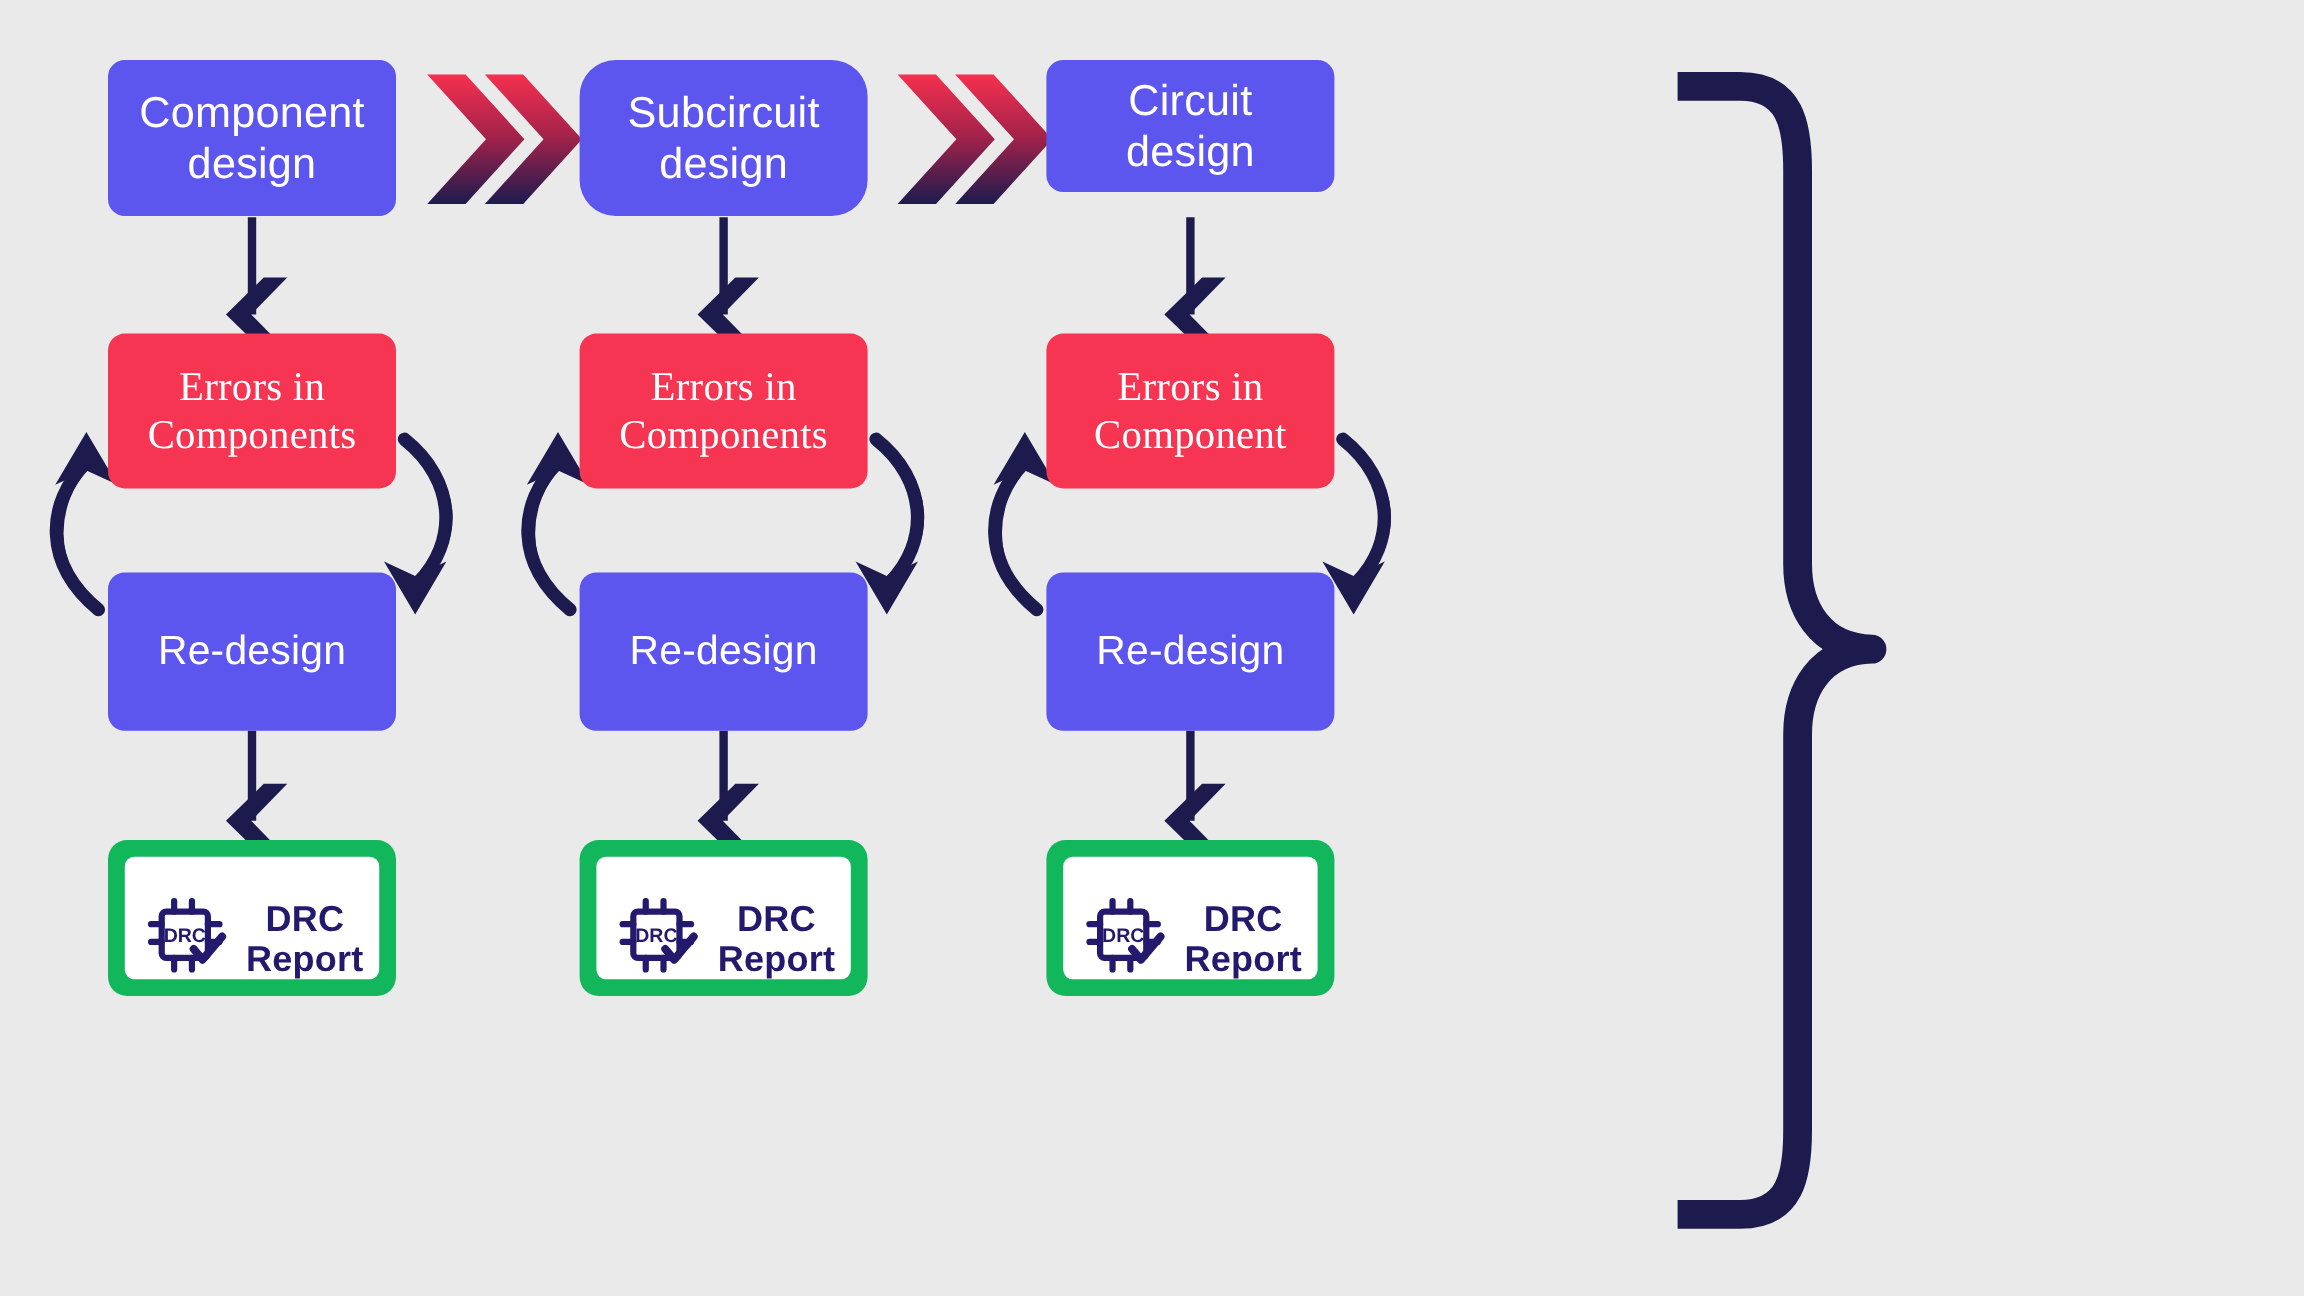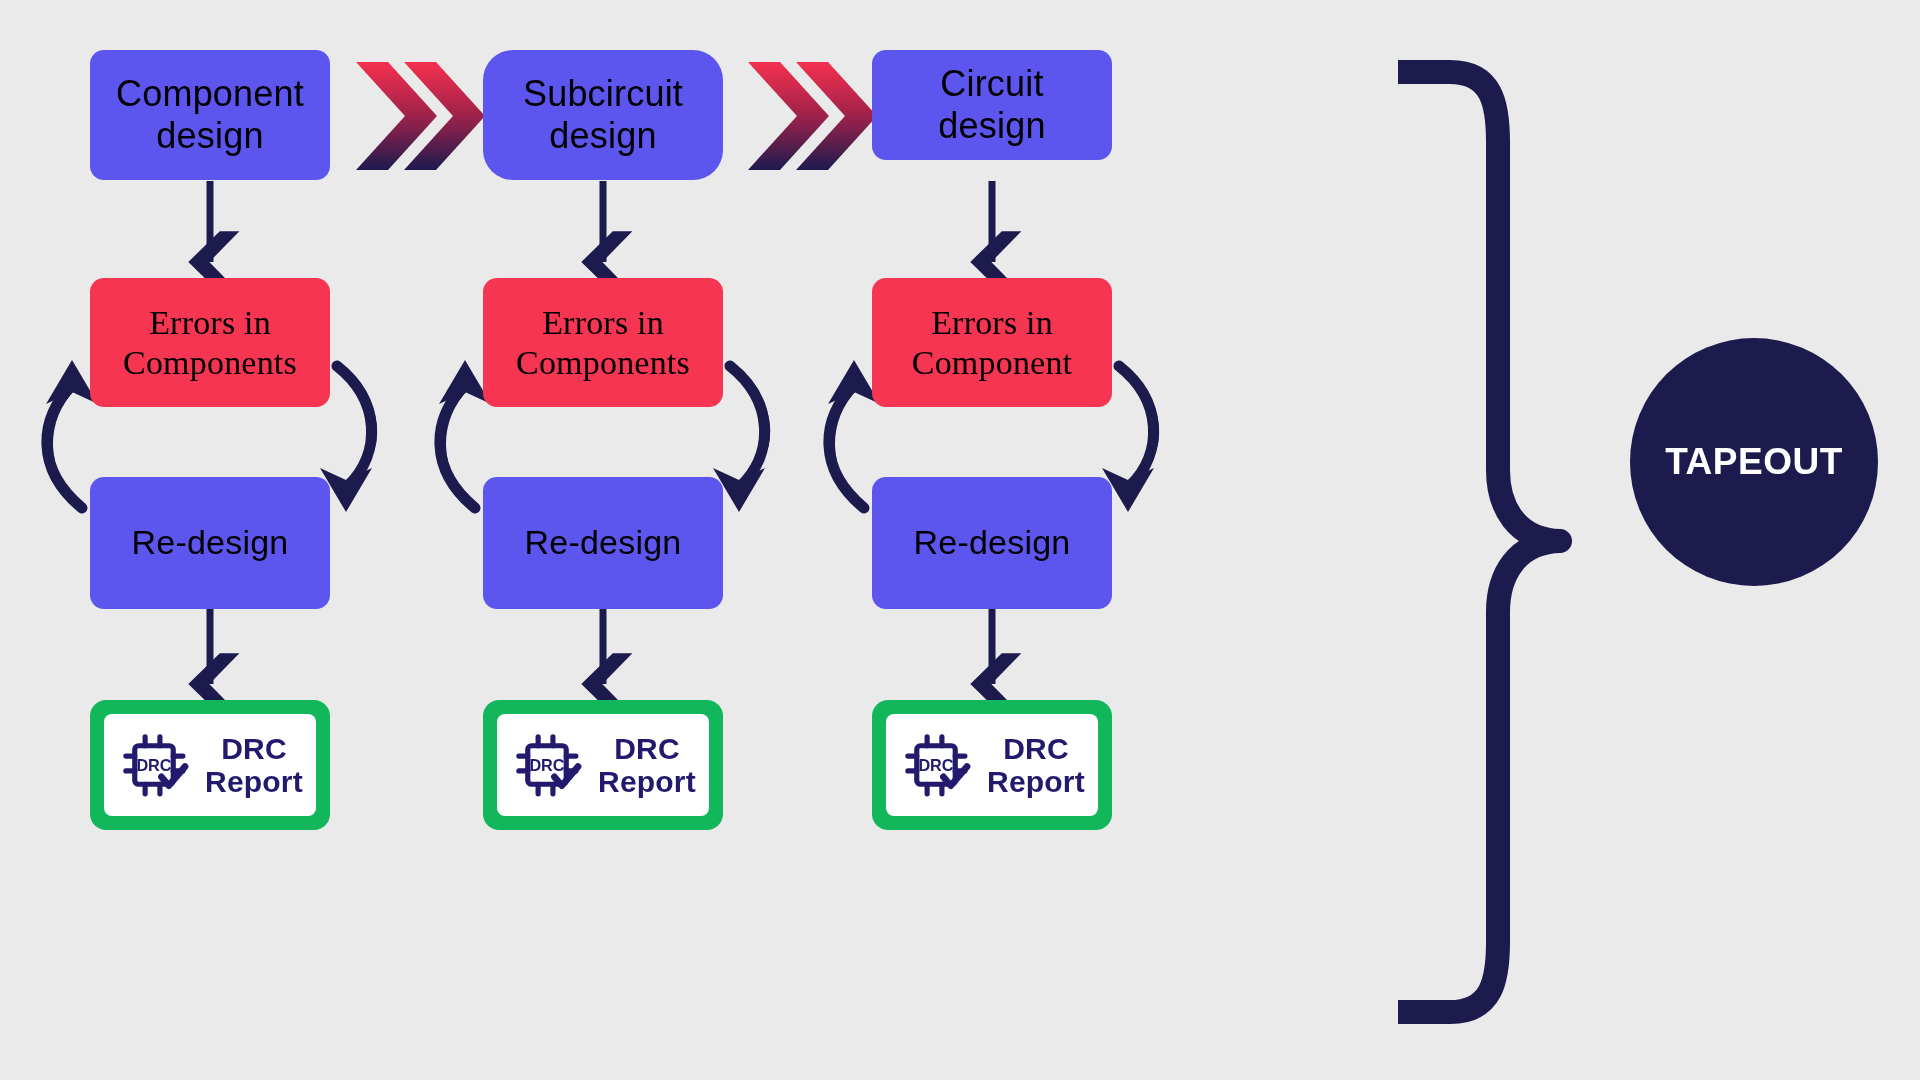--- a/index.html
+++ b/index.html
@@ -13,21 +13,21 @@
   #stage > svg.layer{position:absolute;left:0;top:0;width:1920px;height:1080px;pointer-events:none;}
 
   .node{
     position:absolute;
     box-sizing:border-box;
     display:flex;
     align-items:center;
     justify-content:center;
     text-align:center;
     border-radius:14px;
-    color:#000000;
+    color:#ffffff;
     line-height:1.16;
     font-weight:400;
     letter-spacing:.2px;
   }
   .node.purple{background:#5c55ee;}
   .node.red{background:#f53551;font-family:Liberation Serif, serif;}
 
   .node-label{display:block;}
 
   .drc-card{
@@ -35,21 +35,21 @@
     box-sizing:border-box;
     background:#12b75c;
     border-radius:16px;
     padding:14px;
   }
   .drc-inner{
     width:100%;height:100%;
     background:#ffffff;
     border-radius:8px;
     display:flex;
-    align-items:center;
+    align-items:flex-end;
     justify-content:center;
     gap:14px;
   }
   .drc-icon{width:74px;height:74px;flex:0 0 auto;}
   .drc-text{
     color:#231a6e;
     font-weight:bold;
     font-size:30px;
     line-height:1.1;
     text-align:center;
@@ -279,17 +279,14 @@
         <text x="50" y="58" text-anchor="middle" font-family="Liberation Sans, sans-serif" font-size="22" font-weight="bold" fill="#231a6e">DRC</text>
         <path d="M60,66 L70,78 L92,52" fill="none" stroke="#231a6e" stroke-width="9" stroke-linecap="round" stroke-linejoin="round"></path>
       </svg>
       <div class="drc-text">
         <span>DRC</span><br>
         <span>Report</span>
       </div>
     </div>
   </div>
 
-  <div class="tapeout" style="left:1630px;top:338px;width:248px;height:248px;">
-    <span>TAPEOUT</span>
-  </div>
 
 </div>
 
 </body></html>

